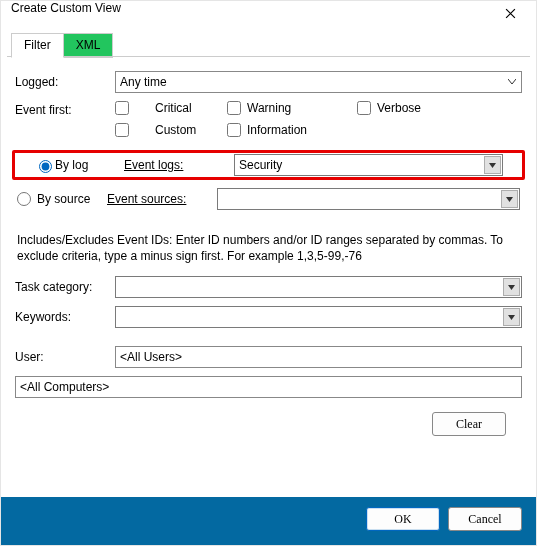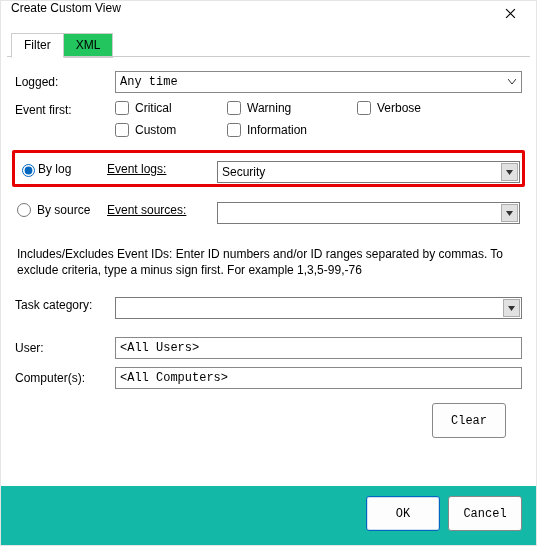--- a/index.html
+++ b/index.html
@@ -56,80 +56,79 @@
   }
   .labelcol { width:100px; flex:0 0 100px; }
   .fieldcol { flex:1 1 auto; position:relative;}
   .combo, .input {
     width:100%; height:22px;
     border:1px solid #888;
     background:#fff;
     display:flex; align-items:center;
     padding:0 4px;
     font-size:12px;
-    font-family:Liberation Mono, monospace;
+    font-family:Liberation Sans, sans-serif;
     position:relative;
   }
   .combo .arrow, .dropdown-arrow {
     position:absolute; right:0; top:0; bottom:0; width:18px;
     display:flex; align-items:center; justify-content:center;
   }
   .arrow svg, .dropdown-arrow svg { width:8px; height:6px; }
   .checks { display:flex; flex-wrap:wrap; gap:0; }
   .chk { display:flex; align-items:center; margin-right:20px; margin-bottom:8px;}
   .chk input { width:14px; height:14px; margin:0 6px 0 0;}
-  .chk.wide { width:92px; }
+  .chk.wide { width:92px;gap:20px; }
   .chk.mid  { width:110px; }
   .radio-row {
     display:flex; align-items:center;
     padding:4px 2px;
   }
   .radio-row input[type=radio]{ width:14px; height:14px; margin:0 6px 0 0;}
   .radio-label-col { width:90px; flex:0 0 90px; display:flex; align-items:center;}
   .sub-label-col { width:110px; flex:0 0 110px;text-decoration:underline; }
   .highlight-box {
     border:3px solid #e60000;
     border-radius:2px;
-    padding:1px 2px;
+    padding:1px 19px;
     margin: -3px -3px 4px -3px;
     display:flex; align-items:center;
   }
   .help-text {
     margin: 18px 0 12px 2px;
     line-height:1.35;
   }
   .btnrow {
     display:flex; justify-content:flex-end;
     padding: 6px 16px 0 0;
   }
   .btn {
-    min-width:74px; height:35px;
+    min-width:74px; height:24px;
     border:1px solid #888; background:#fdfdfd;
     display:flex; align-items:center; justify-content:center;
-    font-size:12px; font-family:Liberation Mono, monospace;
+    font-size:12px; font-family:Liberation Serif, serif;
     border-radius:3px;
     padding:0 14px;
     margin-left:8px;
   }
   .btn.primary {
     border:1px solid #0067c0;
     box-shadow: inset 0 0 0 1px rgba(0,103,192,0.2);
   }
   .footer {
     position:absolute; left:0; right:0; bottom:0;
     padding: 10px 14px 14px 0;
     display:flex; justify-content:flex-end;
-    background:#14b8a6;
+    background:#0369a1;
   }
   .dd-field {
     flex:1 1 auto; height:22px;
     border:1px solid #7a7a7a; background:#fff;
     display:flex; align-items:center; padding:0 4px;
     position:relative;
-    margin-top:7px;
   }
   .dd-btn {
     position:absolute; right:1px; top:1px; bottom:1px; width:17px;
     border:1px solid #adadad; background:#e1e1e1;
     display:flex; align-items:center; justify-content:center;
   }
   .dd-btn svg { width:7px; height:5px; }
   .gray { color:#6d6d6d; }
 </style>
 </head>
@@ -240,32 +239,44 @@
           <span></span>
           <span class="dd-btn">
             <svg viewBox="0 0 7 5">
                 <path d="M0 0 H7 L3.5 5 Z" fill="#333"></path>
               </svg>
           </span>
         </div>
       </div>
     </div>
 
+    <div class="row">
+      <div class="labelcol">Keywords:</div>
+      <div class="fieldcol">
+        <div class="dd-field">
+          <span></span>
+          <span class="dd-btn">
+            <svg viewBox="0 0 7 5">
+                <path d="M0 0 H7 L3.5 5 Z" fill="#333"></path>
+              </svg>
+          </span>
+        </div>
+      </div>
+    </div>
 
     <div style="height:10px;"></div>
 
     <div class="row">
       <div class="labelcol">User:</div>
       <div class="fieldcol">
         <input class="input" value="&lt;All Users&gt;" style="">
       </div>
     </div>
 
     <div class="row">
-      <div class="labelcol">Computer(s):</div>
       <div class="fieldcol">
         <input class="input" value="&lt;All Computers&gt;" style="">
       </div>
     </div>
 
     <div class="btnrow">
       <button class="btn">
           <span>Clear</span>
         </button>
     </div>

